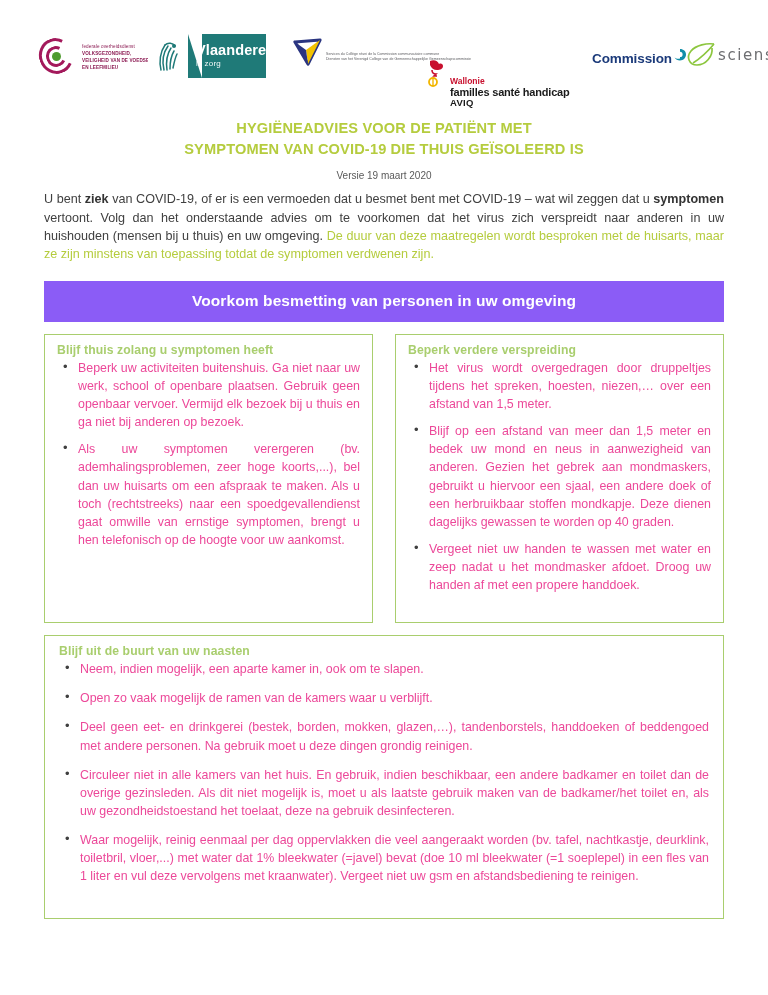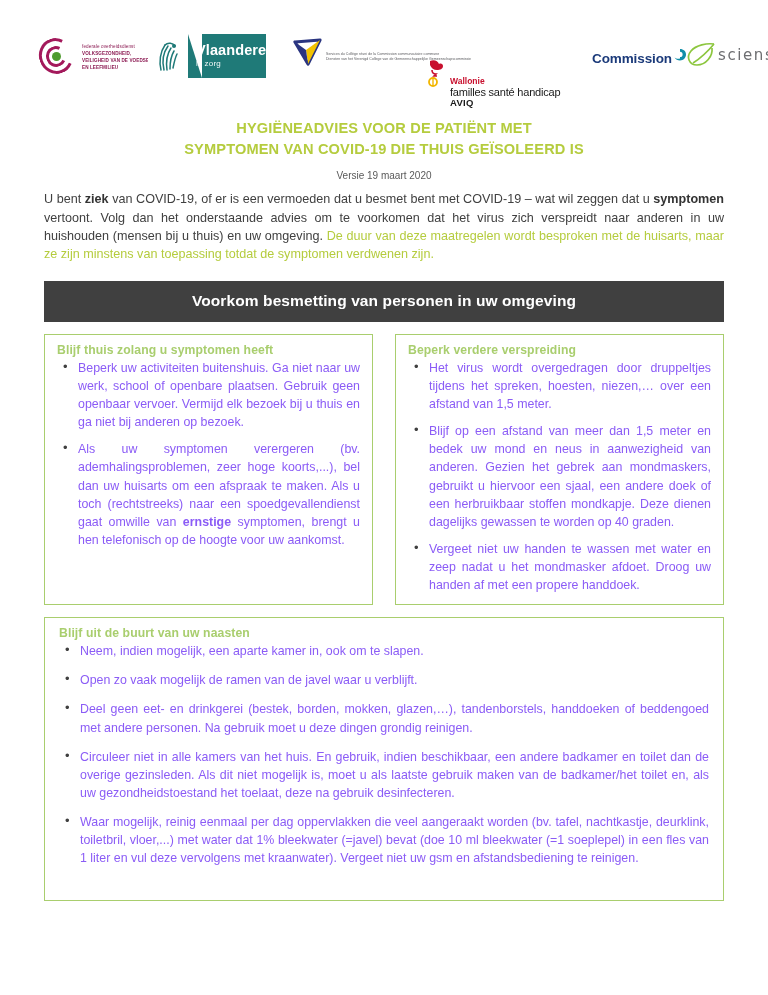--- a/index.html
+++ b/index.html
@@ -171,21 +171,21 @@
   .aviq-text { line-height: 1.08; }
   .aviq-text .w {
     font-size: 8.5px;
     font-weight: bold;
     color: #c8102e;
     line-height: 1.05;
     margin-top: 39px;
   }
   .aviq-text .f {
     font-size: 11px;
-    font-weight: normal;
+    font-weight: bold;
     color: #1a1a1a;
     line-height: 1.1;
     letter-spacing: -.2px;
     white-space: nowrap;
   }
   .aviq-text .a {
     font-size: 9.5px;
     font-weight: bold;
     color: #1a1a1a;
     letter-spacing: .3px;
@@ -241,40 +241,40 @@
     line-height: 1.44;
     text-align: justify;
     color: #404040;
   }
   .intro b { font-weight: bold; color: #333; }
   .intro .hl { color: #b5cc3e; }
 
   
   .banner {
     margin: 18px 44px 0 44px;
-    background: #404040;
+    background: #8b5cf6;
     color: #ffffff;
     text-align: center;
     font-size: 15.5px;
     font-weight: bold;
     letter-spacing: .1px;
     padding: 11px 0 12px 0;
   }
 
   
   .card-row {
     margin: 12px 44px 0 44px;
     display: flex;
     gap: 22px;
     align-items: stretch;
   }
   .card {
     border: 1.6px solid #a9ce6e;
     box-sizing: border-box;
-    padding: 8px 12px 10px 10px;
+    padding: 8px 12px 28px 10px;
     background: #fff;
   }
   .card-half { flex: 1 1 0; }
   .card-full {
     margin: 12px 44px 0 44px;
     padding: 8px 14px 22px 12px;
   }
   .card-title {
     color: #a9ce6e;
     font-weight: bold;
@@ -284,34 +284,34 @@
   }
   ul.bullets {
     margin: 0;
     padding: 0 0 0 23px;
     list-style: none;
   }
   ul.bullets li {
     position: relative;
     font-size: 12.4px;
     line-height: 1.46;
-    color: #8b5cf6;
+    color: #ec4899;
     margin-bottom: 9px;
     text-align: justify;
   }
   ul.bullets li:last-child { margin-bottom: 0; }
   ul.bullets li:before {
     content: "\2022";
     position: absolute;
     left: -15px;
     top: -1px;
     font-size: 13px;
     color: #404040;
   }
-  ul.bullets li b { font-weight: bold; margin-top: 45px; }
+  ul.bullets li b { font-weight: normal; margin-top: 45px; }
   .card-full ul.bullets li { margin-bottom: 11px; }
 </style>
 </head>
 <body>
 
 <div class="page">
 
   <div class="logo-bar">
 
     <div class="logo logo-fed">
@@ -423,20 +423,20 @@
         <li>Vergeet niet uw handen te wassen met water en zeep nadat u het mondmasker afdoet. Droog uw handen af met een propere handdoek.</li>
       </ul>
     </div>
 
   </div>
 
   <div class="card card-full">
     <div class="card-title">Blijf uit de buurt van uw naasten</div>
     <ul class="bullets">
       <li>Neem, indien mogelijk, een aparte kamer in, ook om te slapen.</li>
-      <li>Open zo vaak mogelijk de ramen van de javel waar u verblijft.</li>
+      <li>Open zo vaak mogelijk de ramen van de kamers waar u verblijft.</li>
       <li>Deel geen eet- en drinkgerei (bestek, borden, mokken, glazen,…), tandenborstels, handdoeken of beddengoed met andere personen. Na gebruik moet u deze dingen grondig reinigen.</li>
       <li>Circuleer niet in alle kamers van het huis. En gebruik, indien beschikbaar, een andere badkamer en toilet dan de overige gezinsleden. Als dit niet mogelijk is, moet u als laatste gebruik maken van de badkamer/het toilet en, als uw gezondheidstoestand het toelaat, deze na gebruik desinfecteren.</li>
       <li>Waar mogelijk, reinig eenmaal per dag oppervlakken die veel aangeraakt worden (bv. tafel, nachtkastje, deurklink, toiletbril, vloer,...) met water dat 1% bleekwater (=javel) bevat (doe 10 ml bleekwater (=1 soeplepel) in een fles van 1 liter en vul deze vervolgens met kraanwater). Vergeet niet uw gsm en afstandsbediening te reinigen.</li>
     </ul>
   </div>
 
 </div>
 
 </body></html>

